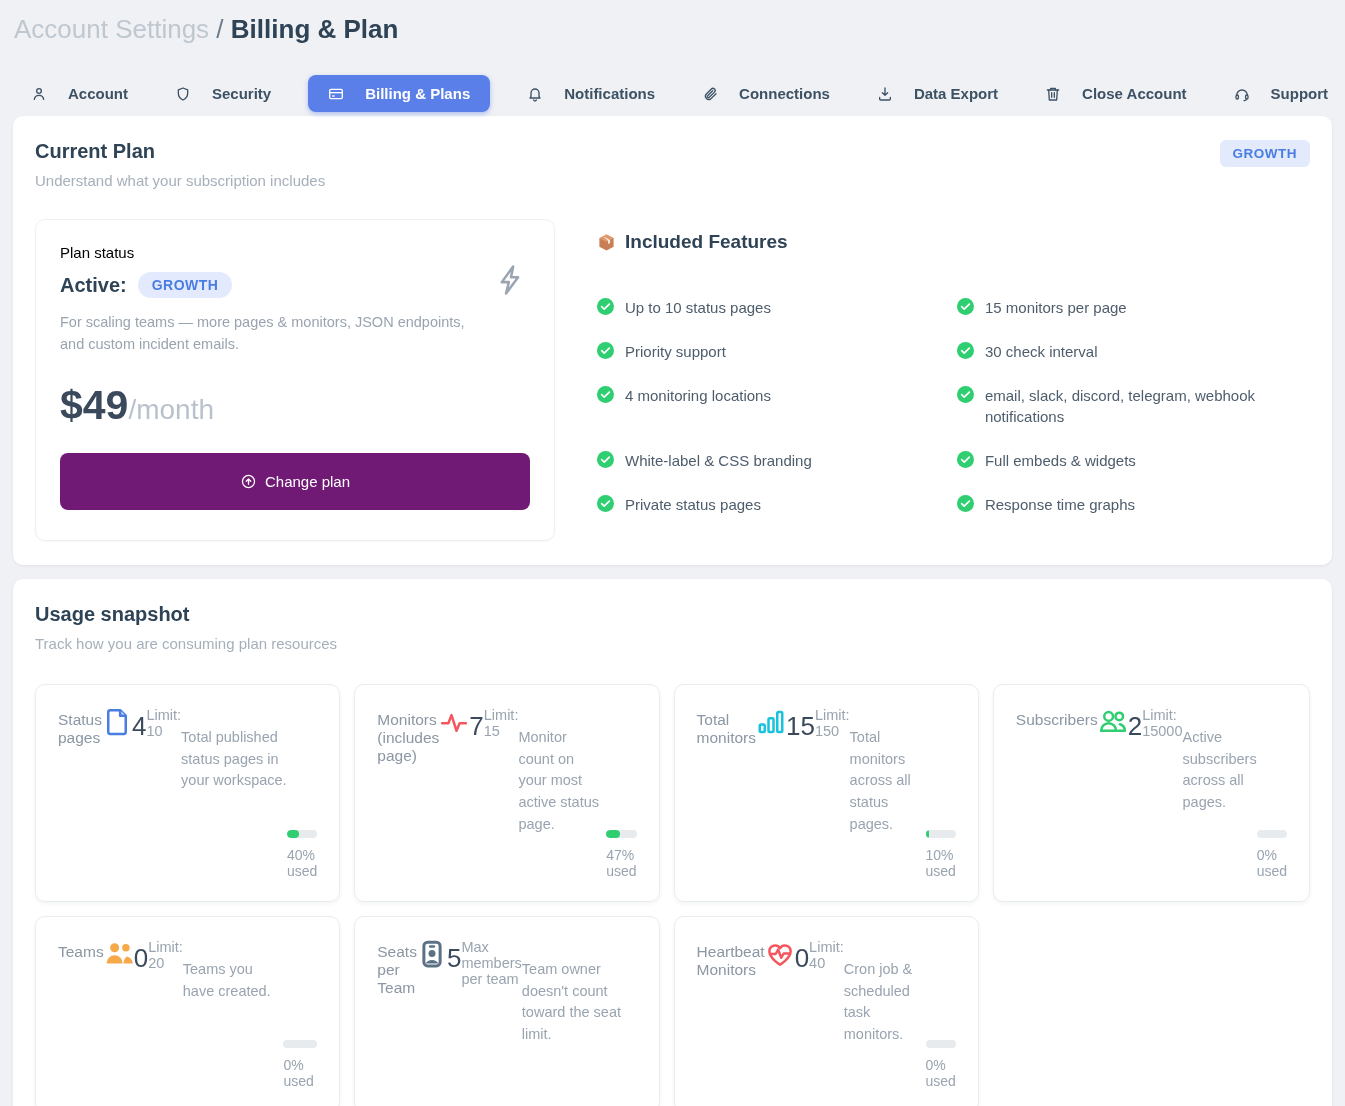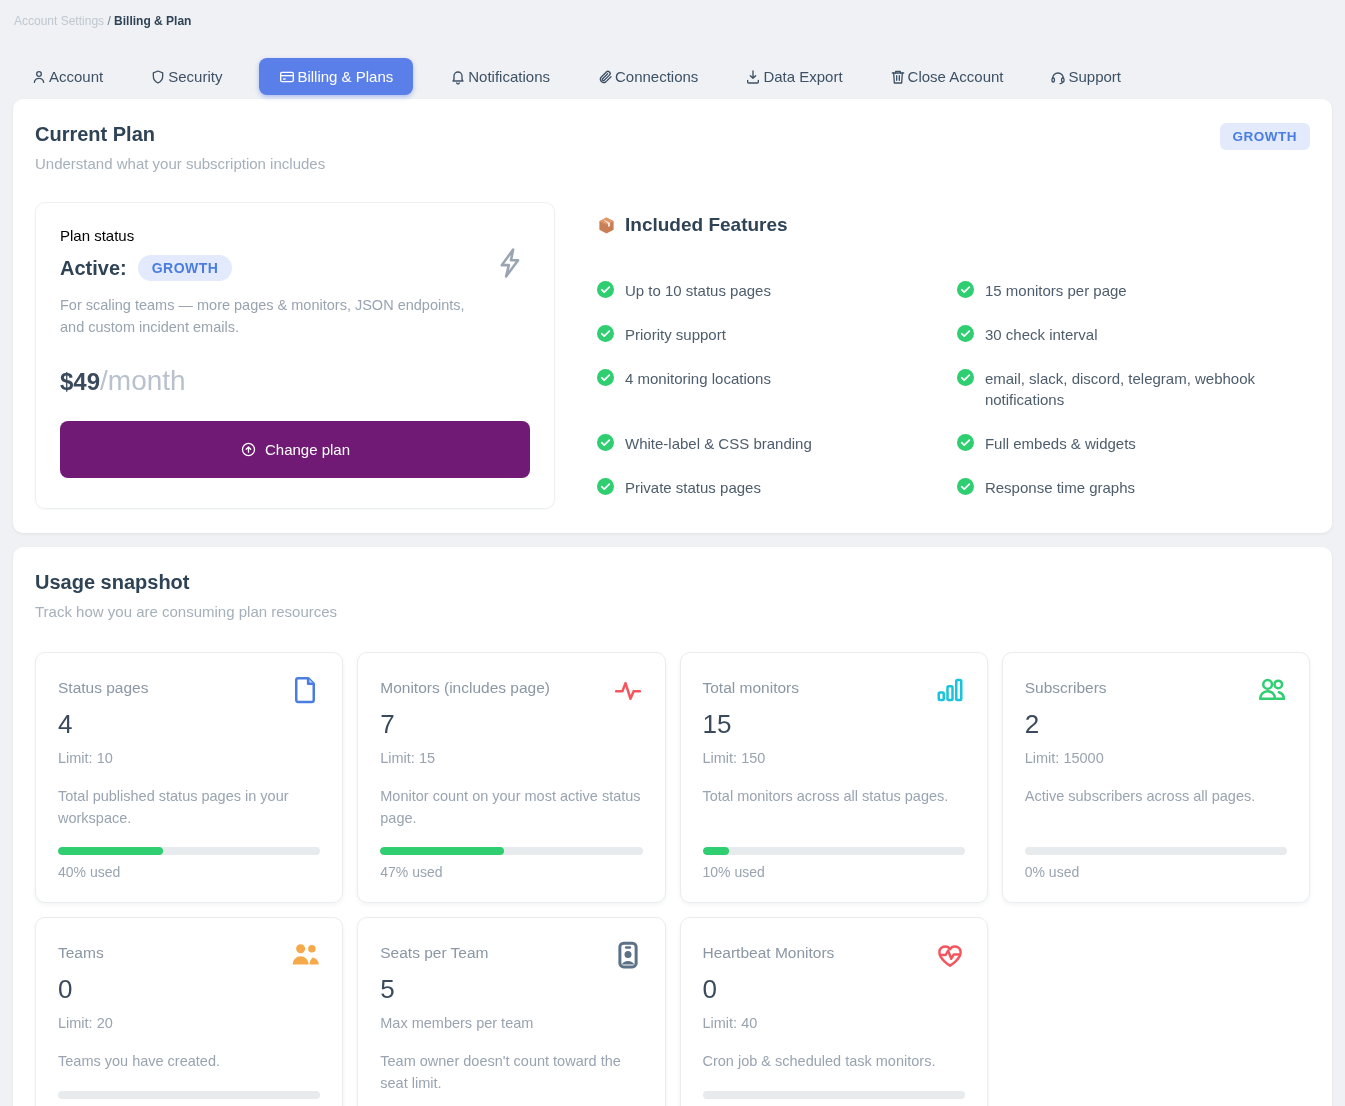--- a/index.html
+++ b/index.html
@@ -5,28 +5,28 @@
   * { box-sizing: border-box; margin: 0; padding: 0; }
   html,body { width: 1345px; min-height: 1106px; }
   body {
     background: #f0f1f4;
     font-family: "Liberation Sans", "DejaVu Sans", sans-serif;
     color: #3a4a5c;
   }
   .page { padding: 12px 13px 14px 13px; }
 
   
-  .breadcrumb { font-size: 12px; font-weight: 600; padding: 2px 0 0 1px; }
+  .breadcrumb { font-size: 26px; font-weight: 600; padding: 2px 0 0 1px; }
   .breadcrumb .muted { color: #bfc7d0; font-weight: 500; }
   .breadcrumb .sep { color: #6b7c8d; font-weight: 500; }
   .breadcrumb .current { color: #2f4356; }
 
   
   .tabs { display: flex; align-items: center; gap: 47px; margin: 40px 0 10px 18px; flex-wrap: nowrap; }
-  .tab { display: flex; align-items: center; gap: 2px; font-size: 15px; font-weight: 400;
+  .tab { display: flex; align-items: center; gap: 21px; font-size: 15px; font-weight: 700;
          color: #3d5165; cursor: pointer; white-space: nowrap; }
   .tab svg { width: 16px; height: 16px; flex: 0 0 auto; }
   .tab.active { background: #5b7fe8; color: #ffffff; padding: 10px 20px; border-radius: 8px;
                 box-shadow: 0 2px 5px rgba(91,127,232,.45); margin: -10px -10px; align-items: flex-end; }
 
   
   .panel { background: #ffffff; border-radius: 10px; box-shadow: 0 1px 3px rgba(25,39,52,.07);
            padding: 24px 22px; margin-top: 14px; }
   .panel-head { display: flex; justify-content: space-between; align-items: flex-start; }
   .panel-title { font-size: 20px; font-weight: 600; color: #2f4356; }
@@ -39,48 +39,48 @@
   .plan-card { position: relative; width: 520px; flex: 0 0 auto; border: 1px solid #edf0f3;
                border-radius: 10px; padding: 24px 24px 30px 24px; box-shadow: 0 1px 2px rgba(25,39,52,.04); }
   .plan-status-label { font-size: 15px; color: #000000; }
   .plan-active-row { display: flex; align-items: center; gap: 11px; margin-top: 11px; }
   .plan-active { font-size: 20px; font-weight: 600; color: #2f4356; }
   .plan-pill { background: #e4eafd; color: #4a7de2; font-size: 14px; font-weight: 600;
                letter-spacing: .5px; padding: 5px 14px; border-radius: 14px; }
   .plan-desc { font-size: 14.5px; color: #99a4b0; line-height: 1.55; margin-top: 13px; max-width: 420px; }
   .bolt { position: absolute; top: 40px; right: 26px; color: #9aa5b1; }
   .price-row { margin-top: 26px; display: flex; align-items: baseline; }
-  .price { font-size: 24px; font-weight: 700; color: #3a4a5c; }
+  .price { font-size: 41px; font-weight: 700; color: #3a4a5c; }
   .price-period { font-size: 28px; font-weight: 400; color: #b9c2cc; }
   .change-btn { margin-top: 24px; width: 100%; background: #701a75; border: none; color: #fff;
                 font-family: inherit; font-size: 15px; font-weight: 500; padding: 20px 0;
                 border-radius: 8px; cursor: pointer; display: flex; align-items: center;
                 justify-content: center; gap: 8px; }
   .change-btn svg { width: 17px; height: 17px; }
 
   
   .features { flex: 1; padding-top: 12px; }
   .features-title { display: flex; align-items: center; gap: 9px; font-size: 19px;
                     font-weight: 700; color: #2f4356; margin-bottom: 44px; }
   .features-grid { display: grid; grid-template-columns: 1fr 1.07fr; column-gap: 30px; row-gap: 22px; }
   .feature { display: flex; align-items: flex-start; gap: 11px; font-size: 15px;
              color: #4e5d6c; line-height: 1.45; }
   .check { flex: 0 0 auto; width: 17px; height: 17px; margin-top: 1px; }
 
   
   .usage-grid { display: grid; grid-template-columns: repeat(4, 1fr); gap: 14px; margin-top: 32px; }
   .usage-card { border: 1px solid #e9edf0; border-radius: 10px; padding: 22px;
-                box-shadow: 0 2px 4px rgba(25,39,52,.05); display: flex; flex-direction: column;
+                box-shadow: 0 2px 4px rgba(25,39,52,.05); display: flex; flex-direction: row;
                 min-height: 218px; background: #fff; }
   .usage-card.short { min-height: 196px; }
   .usage-head { display: flex; justify-content: space-between; align-items: flex-start; }
   .usage-title { font-size: 15.5px; color: #8b97a4; padding-top: 4px; }
   .usage-icon { width: 30px; height: 30px; flex: 0 0 auto; }
   .usage-value { font-size: 26px; font-weight: 500; color: #3a4a5c; margin-top: 4px; }
-  .usage-limit { font-size: 14.5px; color: #99a4b0; margin-top: 10px; }
+  .usage-limit { font-size: 14.5px; color: #99a4b0; }
   .usage-desc { font-size: 14.5px; color: #99a4b0; line-height: 1.5; margin-top: 20px; }
   .usage-meter { margin-top: auto; padding-top: 18px; }
   .track { height: 8px; background: #e7ebee; border-radius: 4px; overflow: hidden; }
   .fill { height: 100%; background: #2ece71; border-radius: 4px; }
   .pct { font-size: 14px; color: #99a4b0; margin-top: 9px; }
 </style>
 </head>
 <body>
 
 <div class="page">

